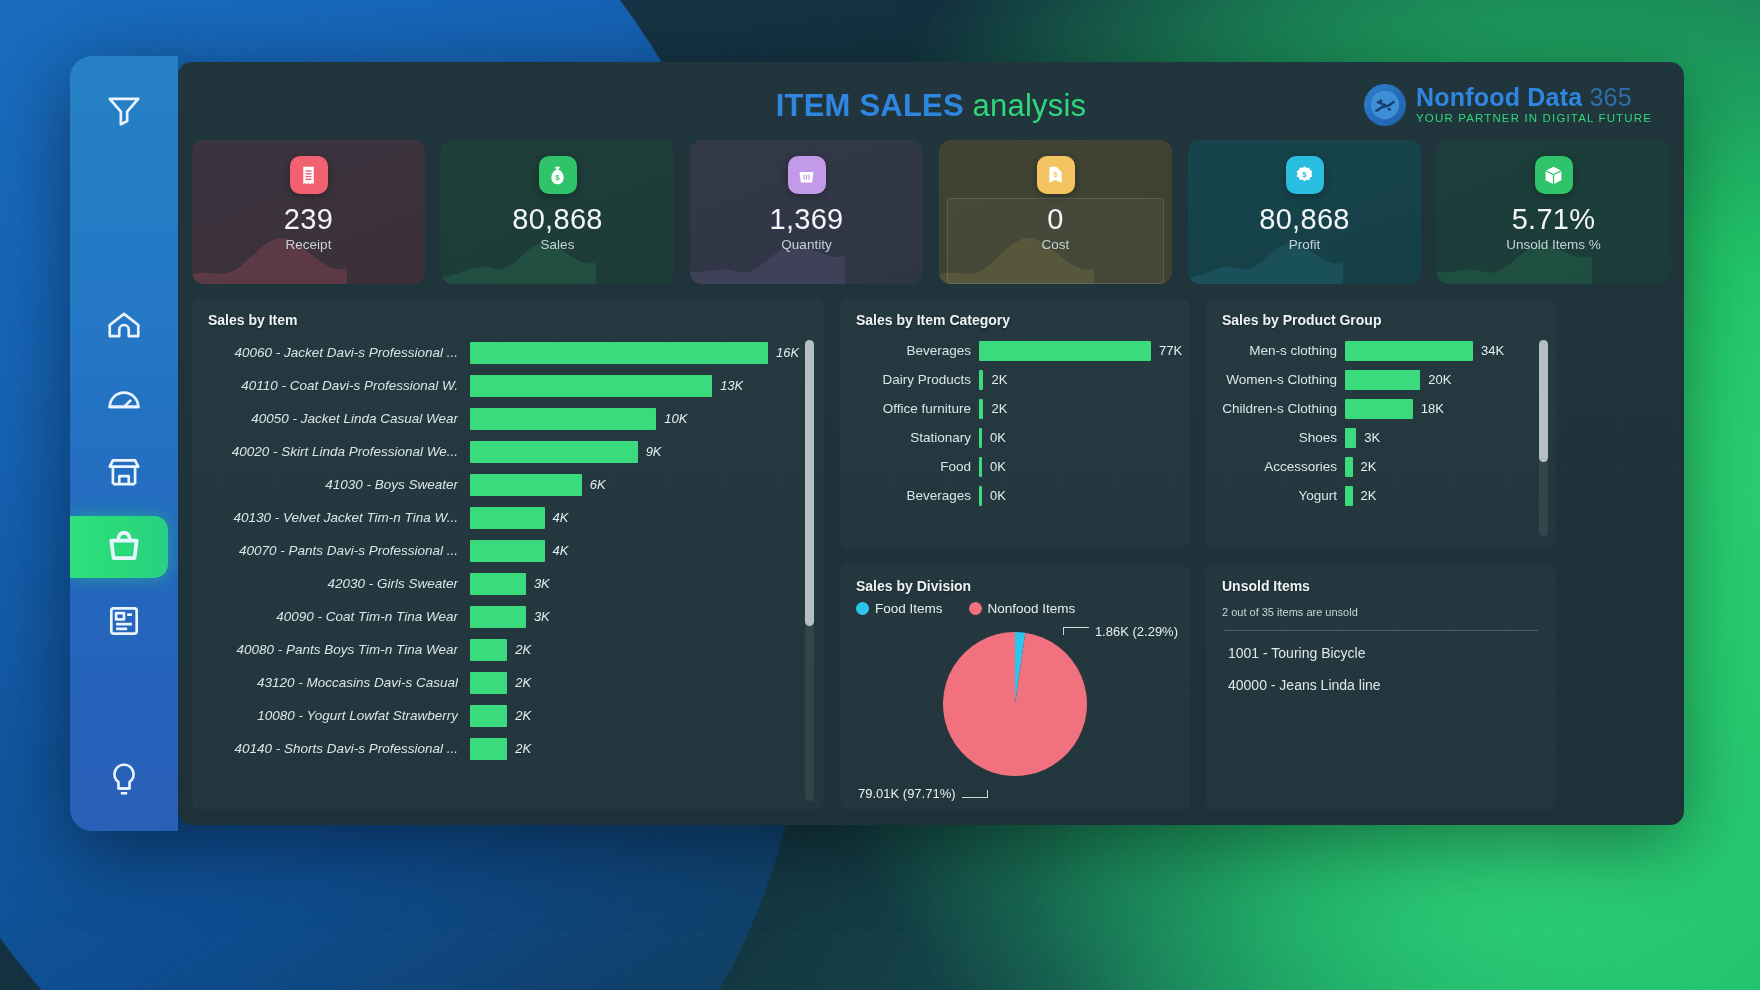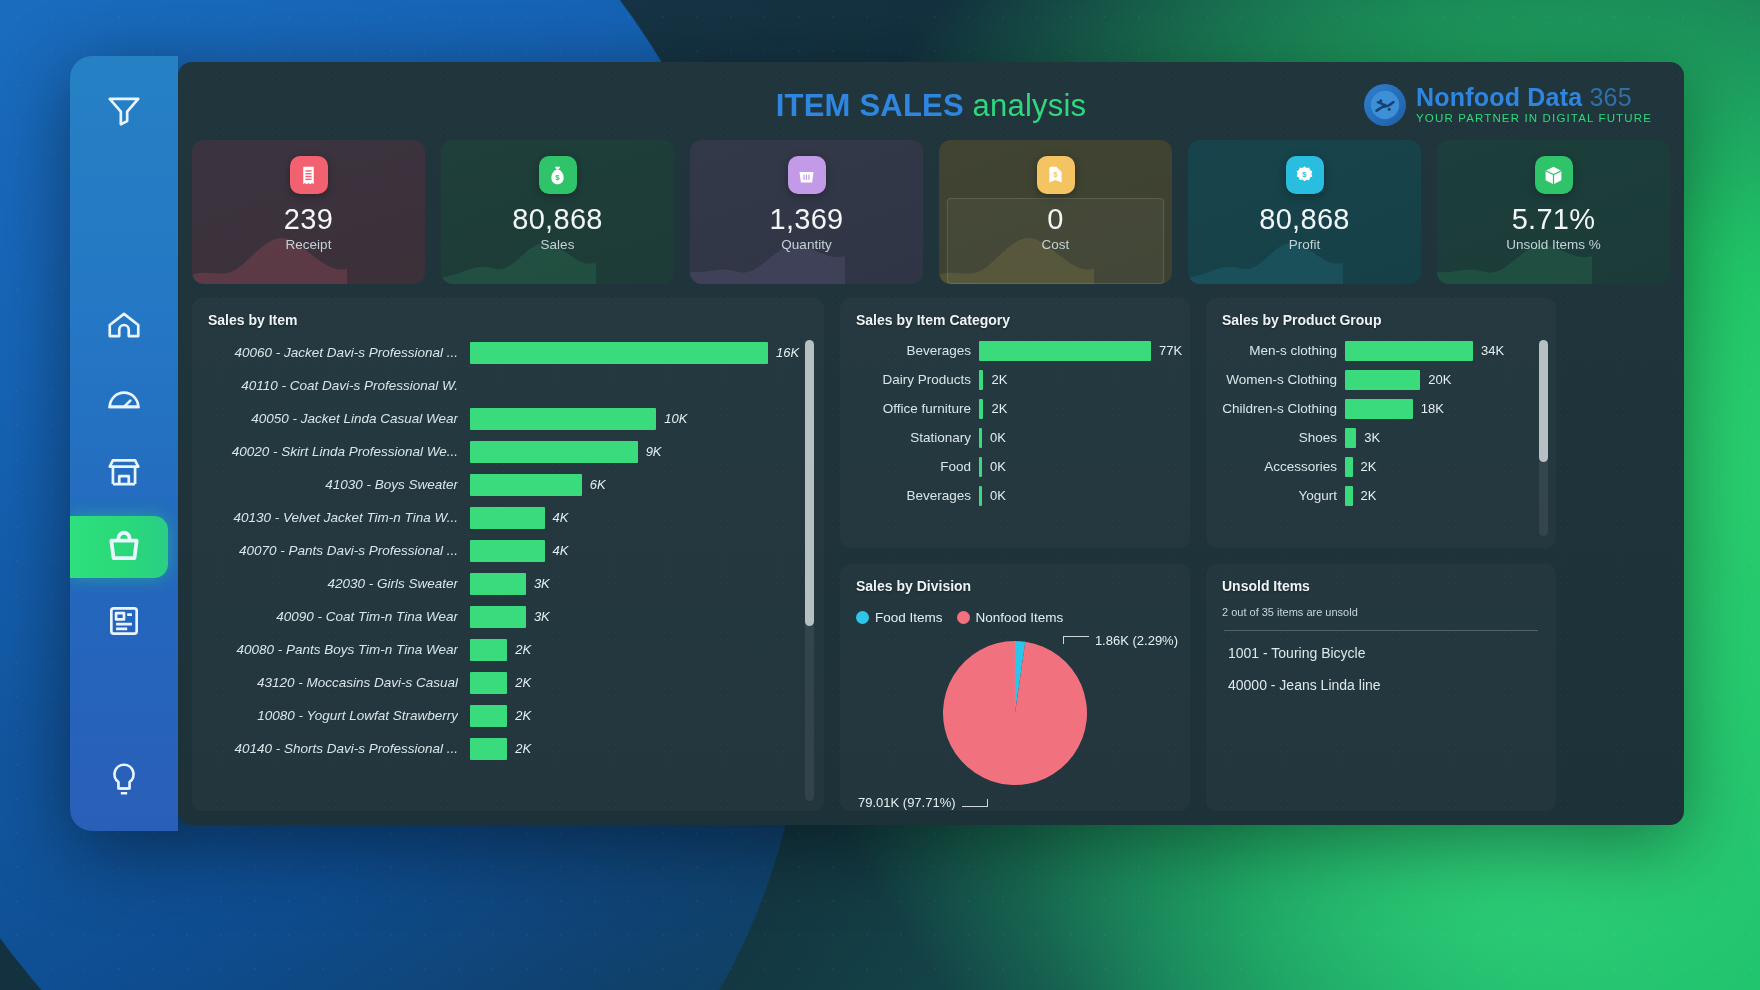--- a/index.html
+++ b/index.html
@@ -248,21 +248,21 @@
     background: #b6bfc2;
     border-radius: 5px;
     display: block;
   }
   #scroll-sales-by-item { right: 10px; top: 42px; bottom: 10px; }
   #scroll-sales-by-item > i { top: 0; height: 62%; }
   #scroll-product-group { right: 8px; top: 42px; bottom: 12px; }
   #scroll-product-group > i { top: 0; height: 62%; }
 
   
-  .legend { display: flex; gap: 14px; align-items: center; margin-top: 16px; }
+  .legend { display: flex; gap: 26px; align-items: center; margin-top: 7px; }
   .legend-item { display: flex; align-items: center; gap: 6px; font-size: 13.5px; color: #e6eff1; }
   .dot { width: 13px; height: 13px; border-radius: 50%; display: inline-block; }
   .pie-area { position: relative; height: 185px; margin-top: 4px; }
   .pie-svg { position: absolute; left: 50%; transform: translateX(-50%); top: 6px; }
   .pie-cb {
     position: absolute; font-size: 13px; color: #e7f0f2; white-space: nowrap;
   }
   #callout-food { right: -4px; top: 4px; }
   #callout-nonfood { left: 2px; bottom: 4px; }
 
@@ -467,20 +467,24 @@
         <div class="barlist wide" id="bars-sales-by-item">
             <div class="barrow">
               <div class="bl-label">40060 - Jacket Davi-s Professional ...</div>
               <div class="bl-barwrap">
                 <div class="bl-bar" style="width: 298px; background: rgb(58, 219, 124);"></div>
                 <div class="bl-val">16K</div>
               </div>
             </div>
             <div class="barrow">
               <div class="bl-label">40110 - Coat Davi-s Professional W.</div>
+              <div class="bl-barwrap">
+                <div class="bl-bar" style="width: 242.125px; background: rgb(58, 219, 124);"></div>
+                <div class="bl-val">13K</div>
+              </div>
             </div>
             <div class="barrow">
               <div class="bl-label">40050 - Jacket Linda Casual Wear</div>
               <div class="bl-barwrap">
                 <div class="bl-bar" style="width: 186.25px; background: rgb(58, 219, 124);"></div>
                 <div class="bl-val">10K</div>
               </div>
             </div>
             <div class="barrow">
               <div class="bl-label">40020 - Skirt Linda Professional We...</div>

